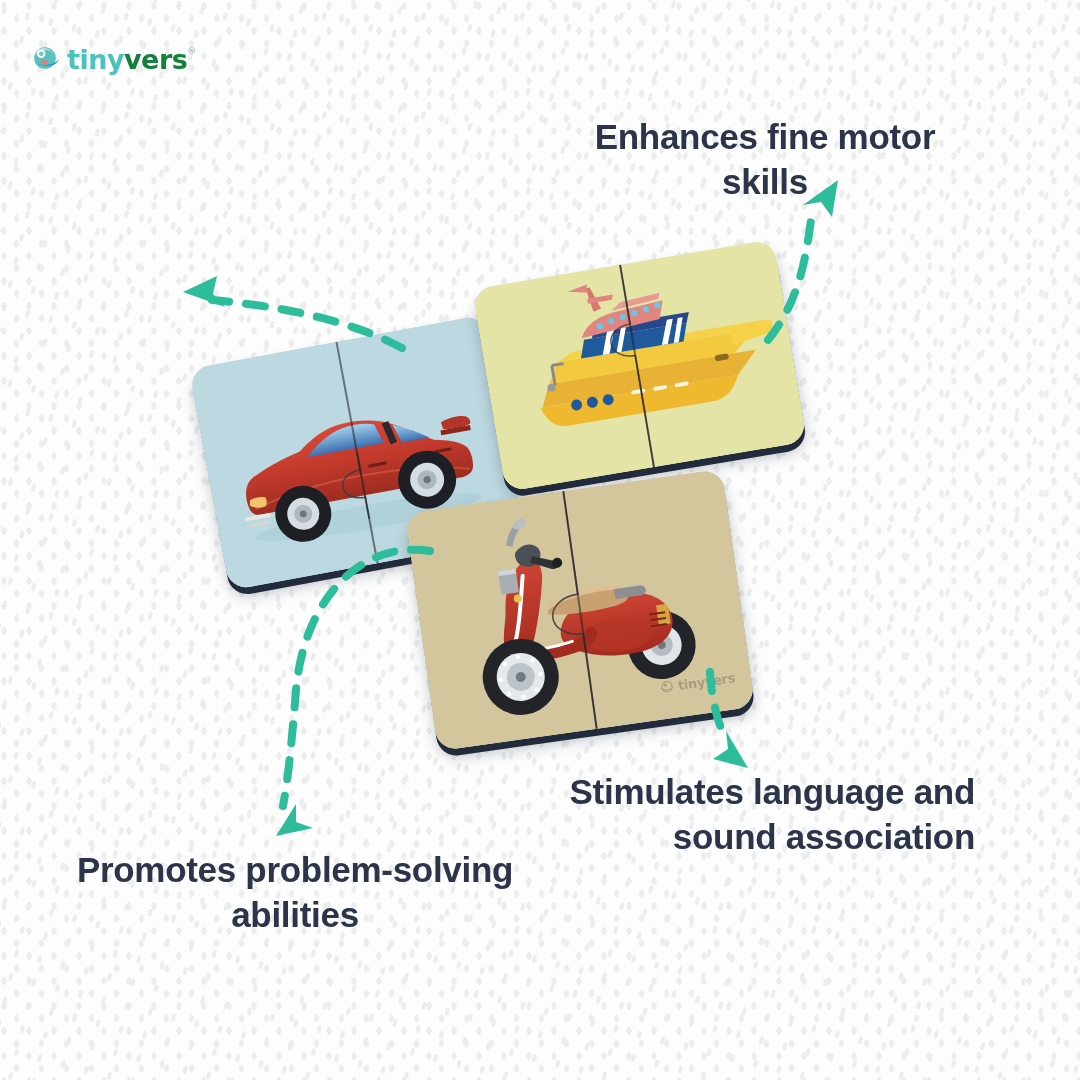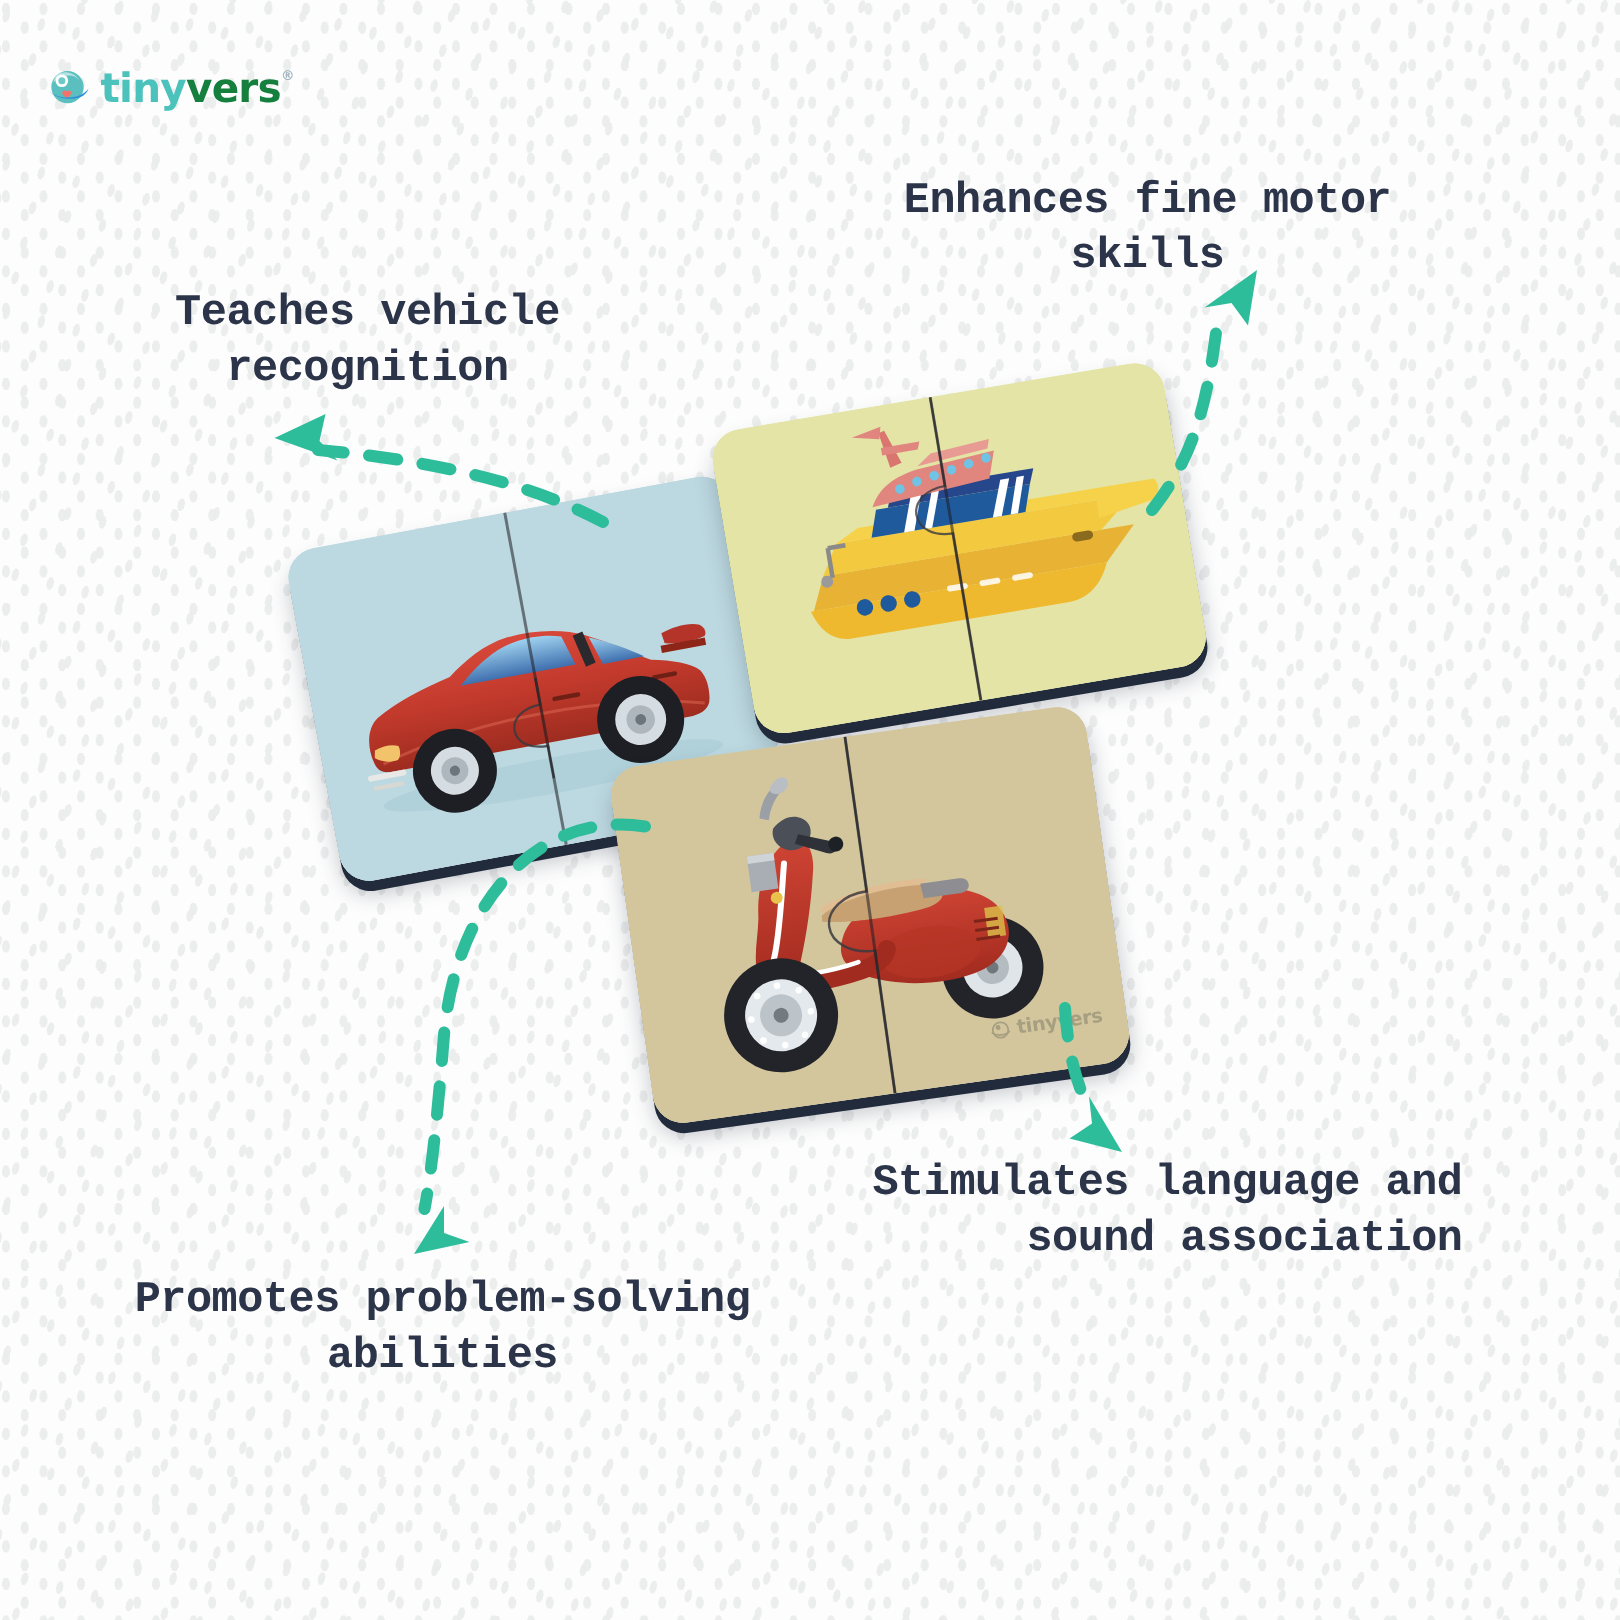--- a/index.html
+++ b/index.html
@@ -45,23 +45,23 @@
     font-weight:700;font-size:27px;letter-spacing:-0.5px;
     line-height:1;
   }
   .logo-tiny{color:#4bc2bb;}
   .logo-vers{color:#15803d;}
   .logo-reg{font-size:9px;color:#9fb3c0;margin-top:1px;}
   
   .caption{
     position:absolute;
     color:#2b3449;
-    font-family:Liberation Mono, monospace;
+    font-family:Liberation Sans, sans-serif;
     font-weight:700;
-    font-size:29px;
+    font-size:35px;
     line-height:1.28;
     text-align:center;
     letter-spacing:-0.3px;
   }
   #cap-recognition{left:95px;top:190px;width:300px;}
   #cap-motor{left:580px;top:115px;width:370px;}
   #cap-problem{left:55px;top:848px;width:480px;}
   #cap-language{left:565px;top:770px;width:410px;text-align:right;}
   
   .arrow-layer{position:absolute;inset:0;pointer-events:none;}
@@ -329,21 +329,20 @@
       <path d="M430 551 C 360 540, 304 600, 296 690 C 292 740, 288 780, 283 806" fill="none" stroke="#2ebd9a" stroke-width="8" stroke-linecap="round" stroke-dasharray="19 17"></path>
       <path d="M276 836 l20 -32 0 18 17 6 z" fill="#2ebd9a"></path>
     </g>
 
     <g>
       <path d="M710 672 C 712 700, 716 718, 726 740" fill="none" stroke="#2ebd9a" stroke-width="8" stroke-linecap="round" stroke-dasharray="19 17"></path>
       <path d="M748 768 l-35 -9 15 -10 -2 -18 z" fill="#2ebd9a"></path>
     </g>
   </svg>
 
-  <div class="caption" id="cap-recognition">Teaches vehicle recognition</div>
 
   <div class="caption" id="cap-motor">Enhances fine motor skills</div>
 
   <div class="caption" id="cap-problem">Promotes problem-solving abilities</div>
 
   <div class="caption" id="cap-language">Stimulates language and sound association</div>
 
 </div>
 
 </body></html>

